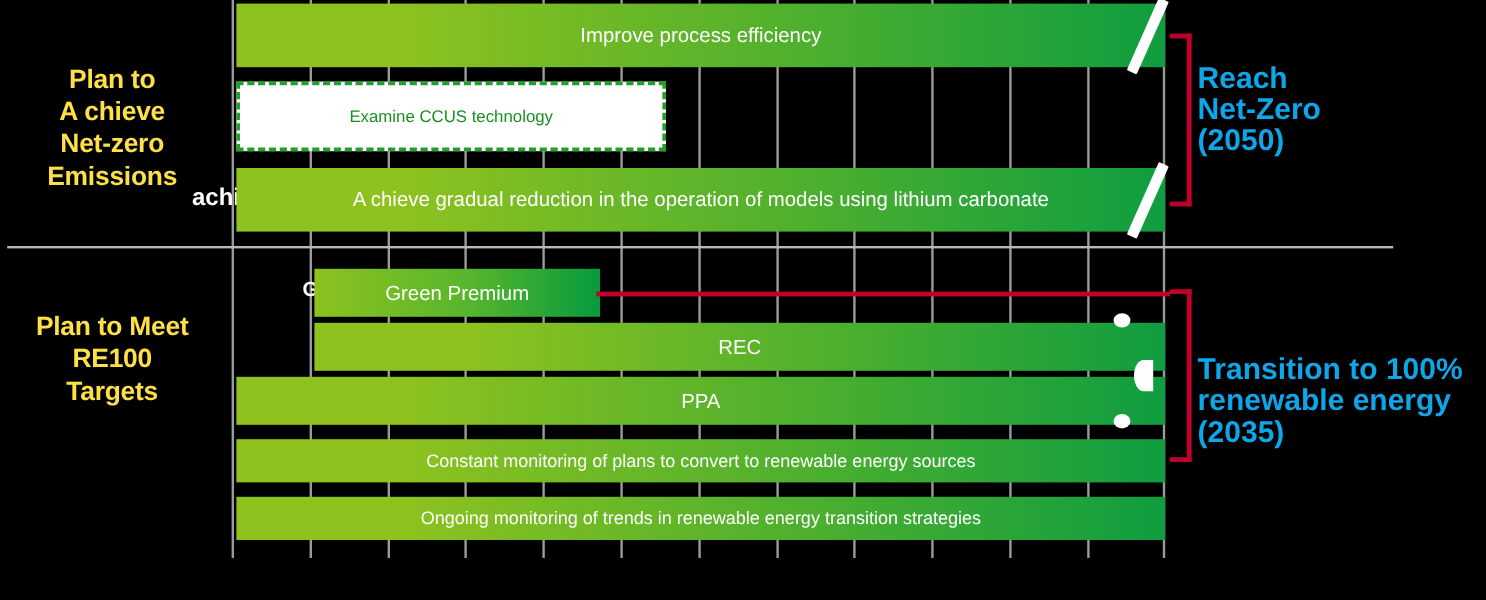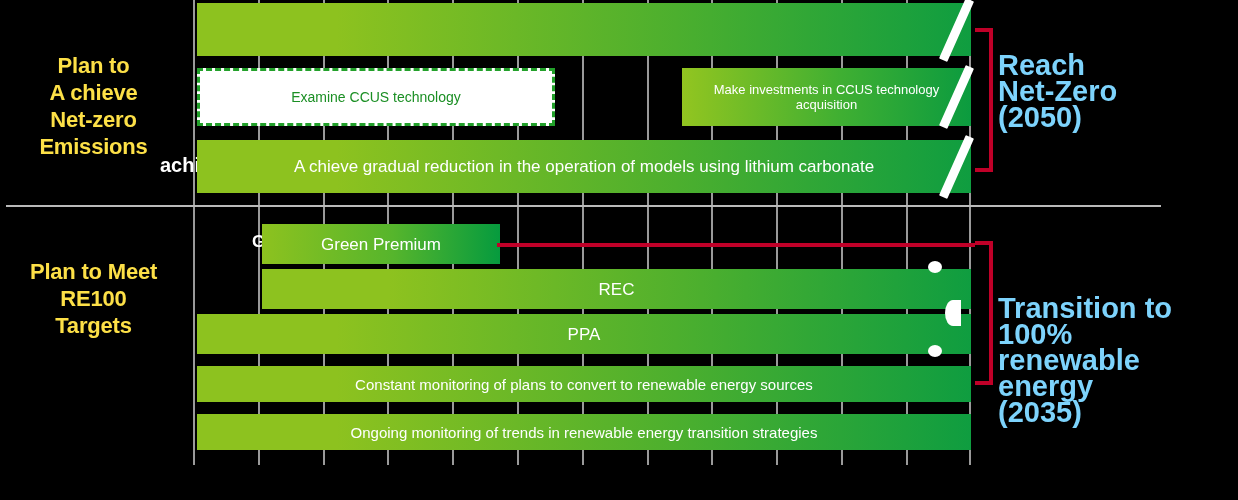--- a/index.html
+++ b/index.html
@@ -28,23 +28,23 @@
     text-align: center;
     letter-spacing: -0.2px;
     white-space: pre-line;
   }
   #label-netzero { left: 6px; top: 52px;  width: 175px; }
   #label-re100   { left: 6px; top: 258px; width: 175px; }
 
   
   .outcome-label {
     position: absolute;
-    color: #7dd3fc;
+    color: #0ea5e9;
     font-weight: bold;
-    font-size: 29px;
+    font-size: 25px;
     line-height: 26px;
     text-align: left;
     white-space: pre-line;
   }
   #outcome-netzero { left: 998px; top: 52px;  width: 230px; }
   #outcome-re100   { left: 998px; top: 295px; width: 240px; }
 
   
   #grid {
     position: absolute;
@@ -212,34 +212,31 @@
 
   <div class="section-label" id="label-re100">Plan to Meet
 RE100
 Targets</div>
 
   <div class="fragment" id="frag-achieve">achi</div>
 
   <div class="fragment" id="frag-green">G</div>
 
   <div class="bar grad big" style="left:197px; top:3px; width:774px; height:53px;">
+    <span class="bar-text">Improve process efficiency</span>
     <div class="slash" style="right:10px; top:-6px; height:66px;"></div>
   </div>
 
   <div style="position:absolute; left:197px; top:68px; width:774px; height:58px;">
 
     <div class="seg white" style="left:0px; top:0px; width:358px; height:58px;">
       <span class="bar-text">Examine CCUS technology</span>
     </div>
 
 
-    <div class="seg green" style="left:485px; top:0px; width:289px; height:58px;">
-      <span class="bar-text">Make investments in CCUS technology acquisition</span>
-      <div class="slash" style="position:absolute; right:10px; top:-4px; height:66px;"></div>
-    </div>
   </div>
 
   <div class="bar grad big" style="left:197px; top:140px; width:774px; height:53px;">
     <span class="bar-text">A chieve gradual reduction in the operation of models using lithium carbonate</span>
     <div class="slash" style="right:10px; top:-6px; height:66px;"></div>
   </div>
 
   <div class="bar grad-short big" style="left:262px; top:224px; width:238px; height:40px;">
     <span class="bar-text">Green Premium</span>
   </div>

